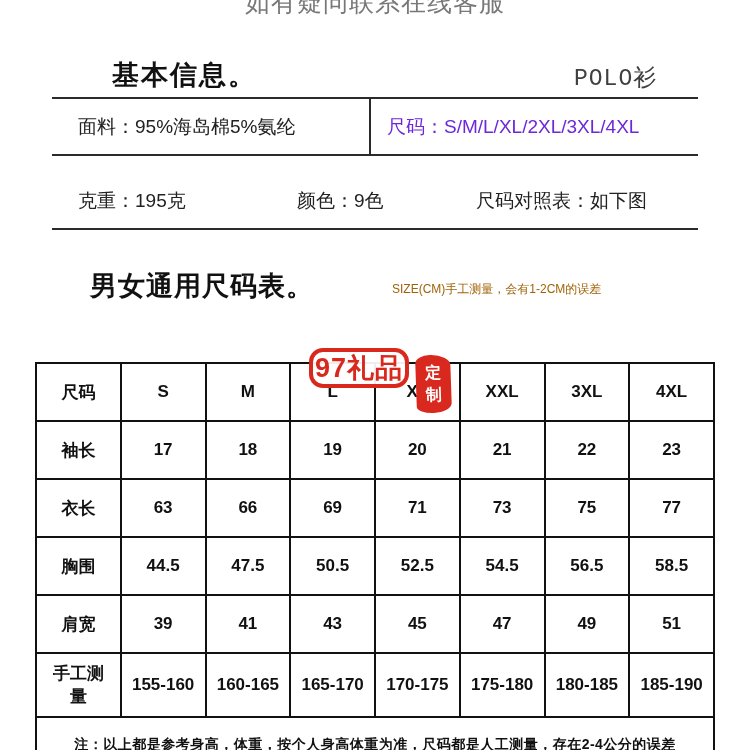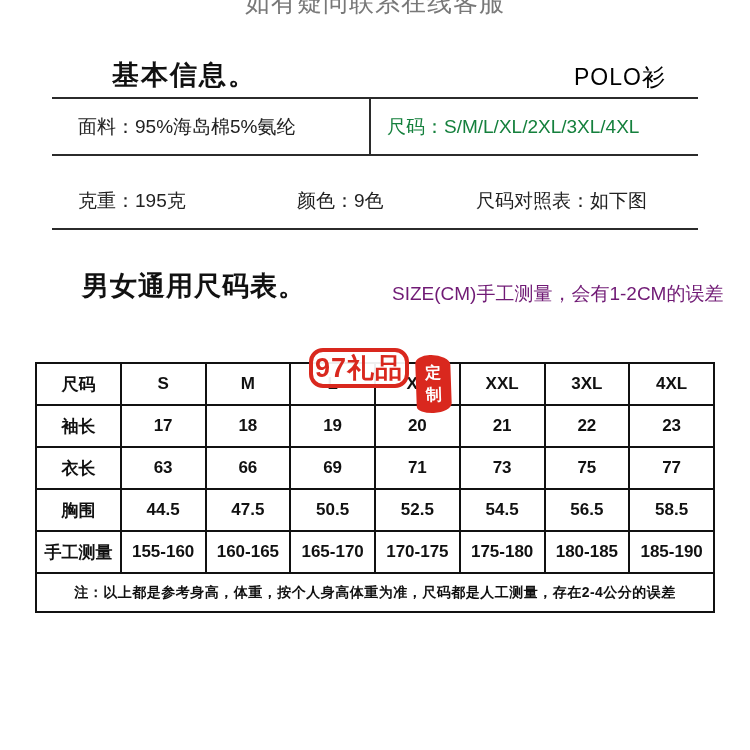--- a/index.html
+++ b/index.html
@@ -11,56 +11,56 @@
   .top-note{
     position:absolute;top:-14px;left:0;width:100%;text-align:center;
     font-size:25px;color:#787878;letter-spacing:1px;
   }
   
   .basic-title{
     position:absolute;left:112px;top:57px;font-size:27px;font-weight:700;
     color:#111;letter-spacing:2px;
   }
   .product-type{
-    position:absolute;left:574px;top:62px;font-size:23px;color:#000000;letter-spacing:1px;
+    position:absolute;left:574px;top:62px;font-size:23px;color:#404040;letter-spacing:1px;font-family:Liberation Mono, monospace;
   }
   .info-table{position:absolute;left:52px;top:97px;width:646px;box-sizing:border-box;}
   .info-row1{
     display:flex;height:55px;border-top:2px solid #2b2b2b;border-bottom:2px solid #2b2b2b;
     box-sizing:content-box;
   }
   .info-cell-fabric{
     width:319px;border-right:2px solid #2b2b2b;display:flex;align-items:center;
     padding-left:26px;box-sizing:border-box;font-size:19px;color:#222;
   }
   .info-cell-size{
-    flex:1;display:flex;align-items:center;padding-left:16px;font-size:19px;color:#15803d;
+    flex:1;display:flex;align-items:center;padding-left:16px;font-size:19px;color:#6d28d9;
   }
   .info-row2{position:relative;height:54px;border-bottom:2px solid #2b2b2b;margin-top:18px;}
   .info-row2 span{
     position:absolute;top:50%;transform:translateY(-50%);font-size:19px;color:#222;white-space:nowrap;
   }
   .info-weight{left:26px;}
   .info-color{left:245px;}
   .info-ref{left:424px;}
   
   .size-title{
-    position:absolute;left:82px;top:268px;font-size:27px;font-weight:700;color:#111;letter-spacing:1px;
+    position:absolute;left:90px;top:268px;font-size:27px;font-weight:700;color:#111;letter-spacing:1px;
   }
   .size-subtitle{
-    position:absolute;left:392px;top:281px;font-size:19px;color:#701a75;
+    position:absolute;left:392px;top:281px;font-size:12px;color:#a16207;
   }
   
   table.size-table{
     position:absolute;left:35px;top:362px;width:680px;border-collapse:collapse;
     table-layout:fixed;
   }
   table.size-table th,table.size-table td{
     border:2px solid #111;height:40px;text-align:center;vertical-align:middle;
-    font-size:17px;font-weight:700;color:#111;padding:0;
+    font-size:17px;font-weight:700;color:#111;padding:8px;
   }
   table.size-table td.note-cell{
     height:37px;font-size:14px;letter-spacing:0.5px;
   }
   
   .wm-box{
     position:absolute;left:309px;top:348px;width:100px;height:40px;box-sizing:border-box;
     border:4px solid #d9281e;border-radius:14px;background:rgba(255,255,255,0.93);
     display:flex;align-items:center;justify-content:center;
     font-size:27px;font-weight:700;color:#d9281e;letter-spacing:1px;z-index:5;
@@ -136,20 +136,30 @@
           <th>胸围</th>
           <td>44.5</td>
           <td>47.5</td>
           <td>50.5</td>
           <td>52.5</td>
           <td>54.5</td>
           <td>56.5</td>
           <td>58.5</td>
         </tr>
         <tr>
+          <th>肩宽</th>
+          <td>39</td>
+          <td>41</td>
+          <td>43</td>
+          <td>45</td>
+          <td>47</td>
+          <td>49</td>
+          <td>51</td>
+        </tr>
+        <tr>
           <th>手工测量</th>
           <td>155-160</td>
           <td>160-165</td>
           <td>165-170</td>
           <td>170-175</td>
           <td>175-180</td>
           <td>180-185</td>
           <td>185-190</td>
         </tr>
       </tbody>

